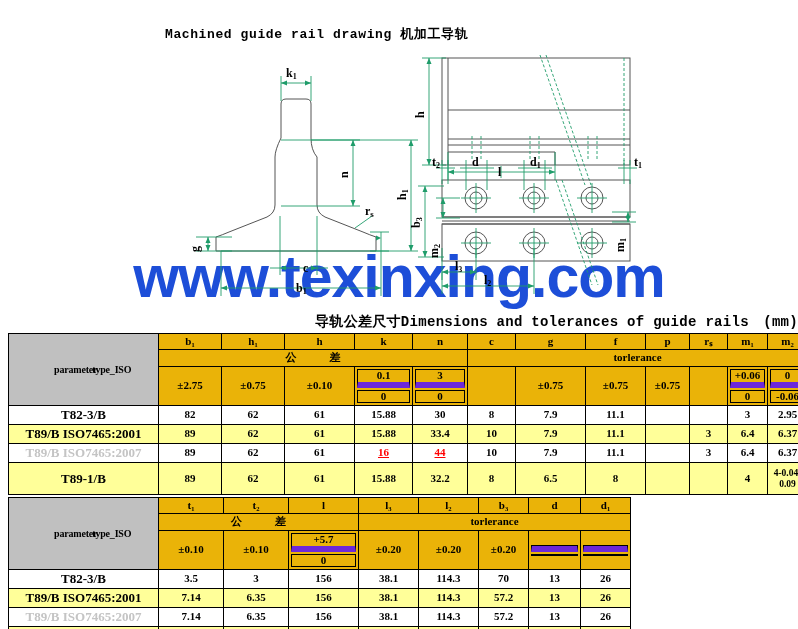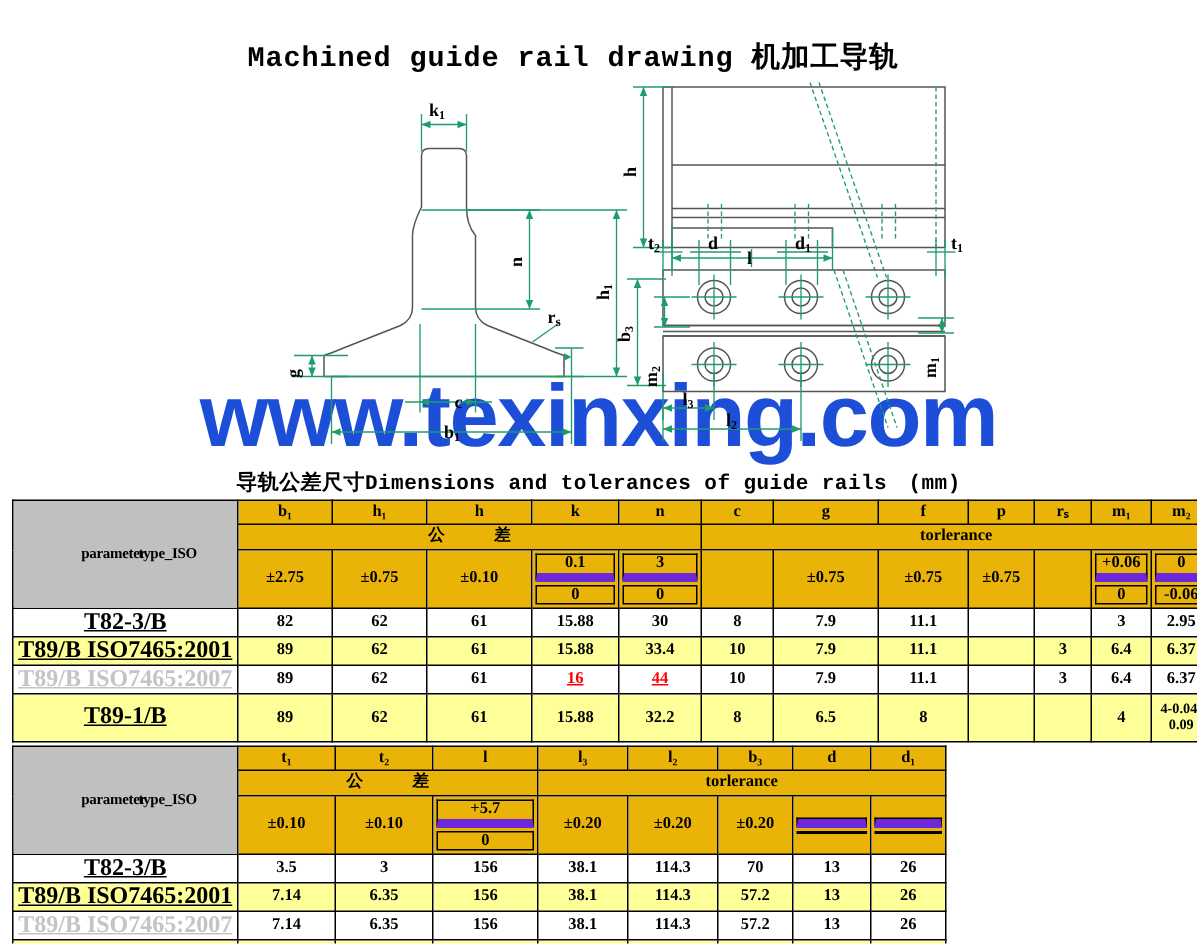--- a/index.html
+++ b/index.html
@@ -33,40 +33,40 @@
     pointer-events: none;
     user-select: none;
   }
 
   
   #drawing-title {
     position: absolute;
     left: 165px;
     top: 25px;
     font-family: "Liberation Mono", monospace;
-    font-size: 19px;
+    font-size: 13px;
     font-weight: bold;
     letter-spacing: 0.6px;
     white-space: nowrap;
     z-index: 3;
   }
   #figure-area {
     position: absolute;
     left: 0; top: 0;
     width: 798px;
     height: 305px;
     z-index: 2;
   }
   #figure-area svg { display: block; }
 
   
   .table-title {
     position: absolute;
     width: 798px;
-    text-align: center;
+    text-align: right;
     font-family: "Liberation Mono", monospace;
     font-size: 14px;
     font-weight: bold;
     letter-spacing: 0.3px;
     white-space: nowrap;
     z-index: 3;
   }
   #table1-title { left: 0; top: 313px; }
 
   table.spec {
@@ -84,21 +84,21 @@
     text-align: center;
     vertical-align: middle;
     padding: 0 1px;
     line-height: 1.05;
     font-weight: bold;
     overflow: hidden;
   }
   table.spec .hdr { background: #eab308; }
   table.spec .row-yellow td { background: #ffff99; }
   table.spec .row-white td { background: #ffffff; }
-  td.typecell { font-size: 16px; white-space: nowrap; text-decoration: underline; }
+  td.typecell { font-size: 13px; white-space: nowrap; }
   td.muted { color: #c4c4c4; }
   td.redval { color: #ff0000; text-decoration: underline; }
 
   
   td.corner {
     position: relative;
     background: #c0c0c0;
     padding: 0;
   }
   td.corner .cnr-inner {

